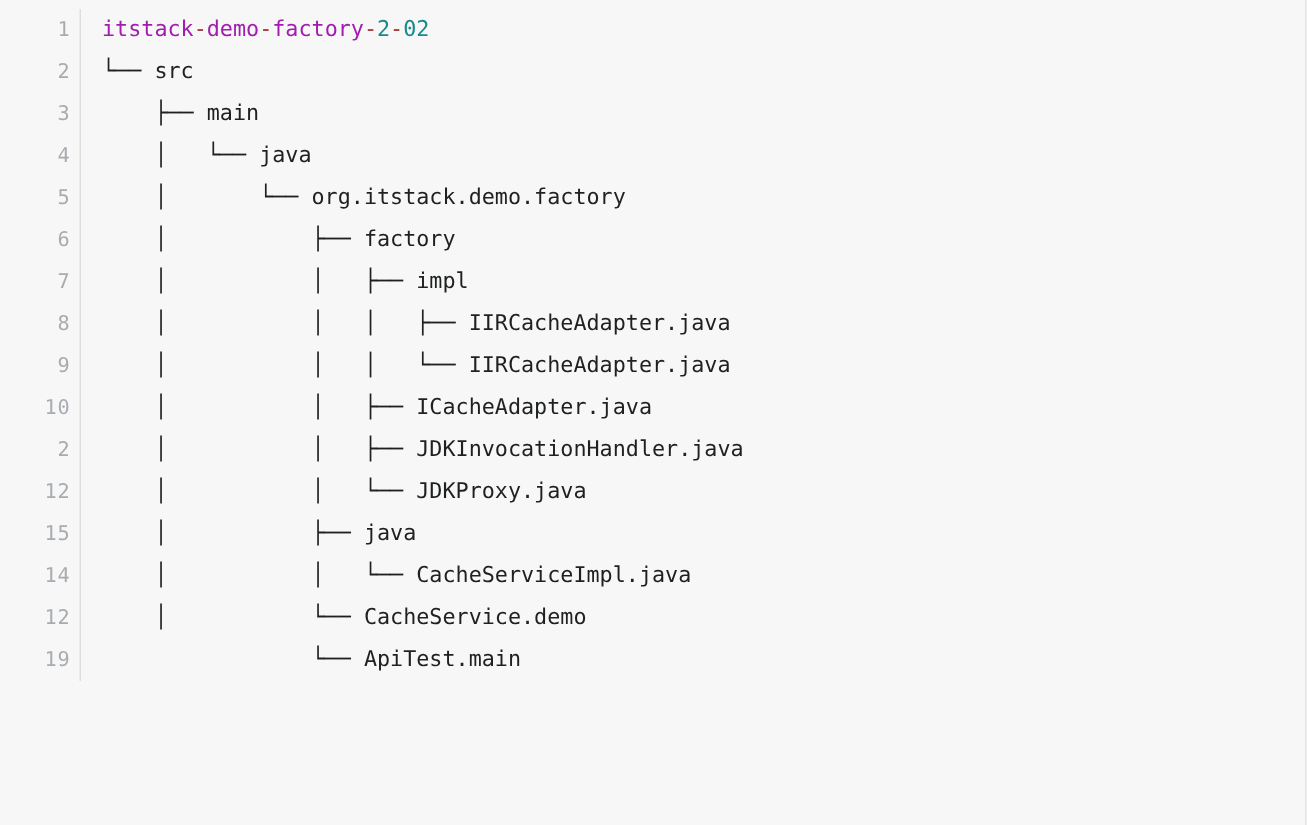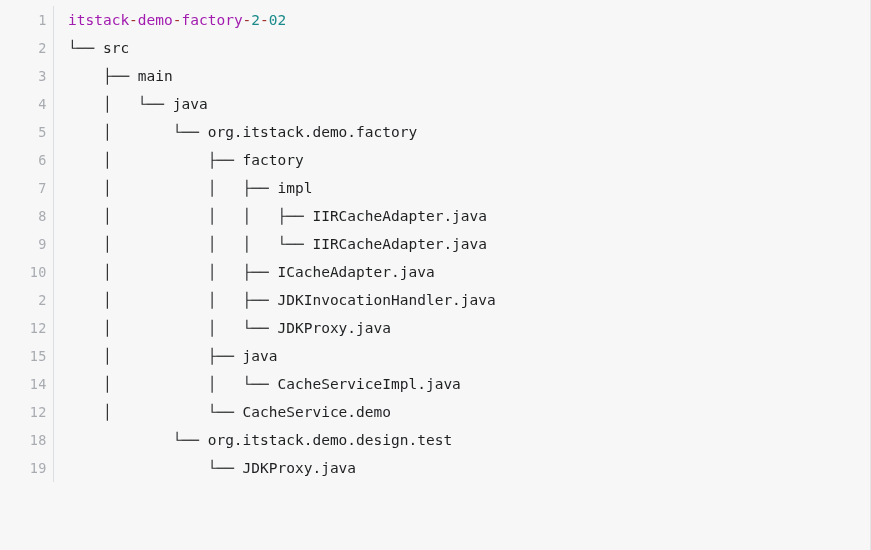--- a/index.html
+++ b/index.html
@@ -149,23 +149,18 @@
         <div class="gutter-cell">14</div>
         <div class="gutter-divider"></div>
         <div class="code-cell">    │           │   └── CacheServiceImpl.java</div>
       </div>
       <div class="code-row">
         <div class="gutter-cell">12</div>
         <div class="gutter-divider"></div>
         <div class="code-cell">    │           └── CacheService.demo</div>
       </div>
       <div class="code-row">
-        <div class="gutter-cell">18</div>
-        <div class="gutter-divider"></div>
-        <div class="code-cell">            └── org.itstack.demo.design.test</div>
-      </div>
-      <div class="code-row">
         <div class="gutter-cell">19</div>
         <div class="gutter-divider"></div>
-        <div class="code-cell">                └── JDKProxy.java</div>
+        <div class="code-cell">                └── ApiTest.main</div>
       </div>
     </div>
 </div>
 
 </body></html>

